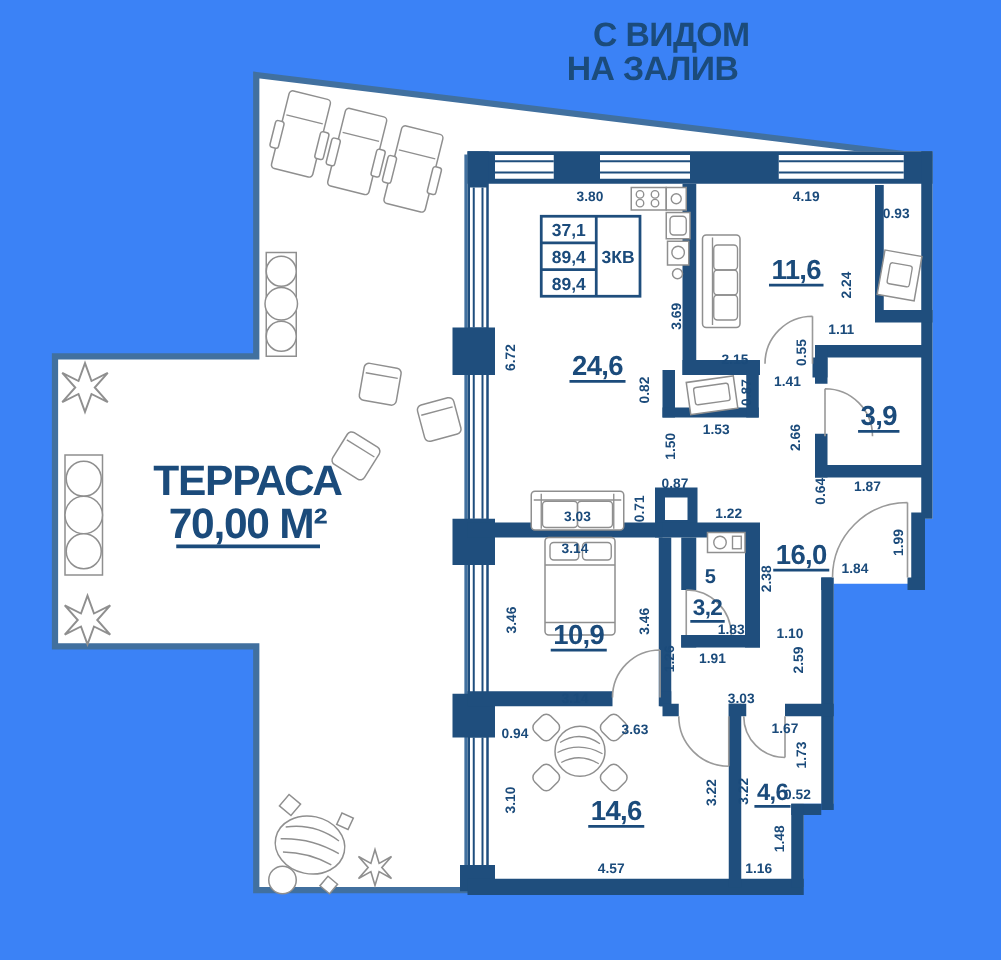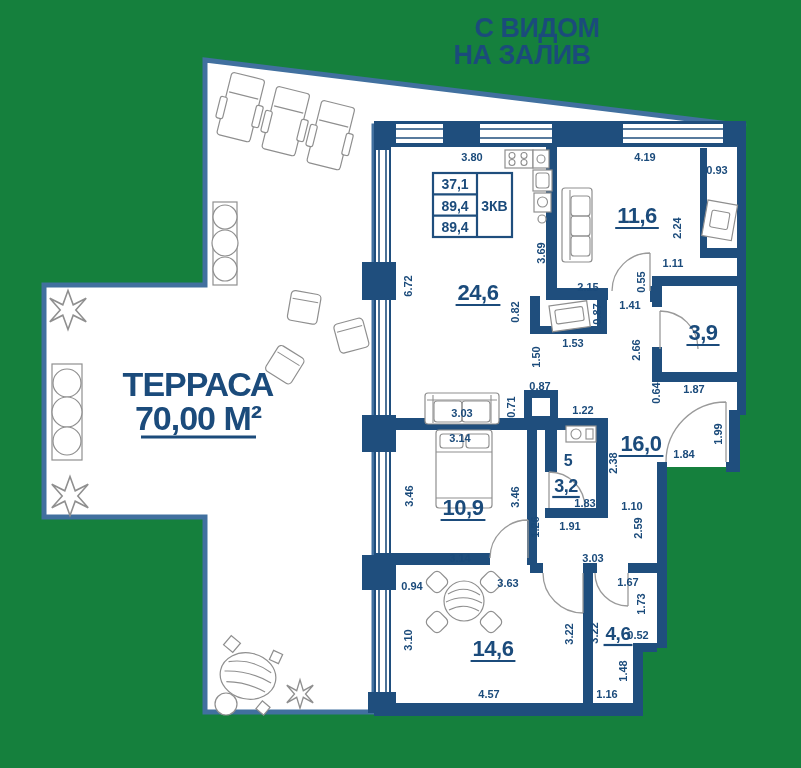--- a/index.html
+++ b/index.html
@@ -1,16 +1,16 @@
 <!DOCTYPE html>
 <html style="--wall: #1f4e7d; --terrace: #41709f; --ink: #1b4b7b; --furn: #8f8f8f;"><head>
 <meta charset="utf-8">
 <style>
   html,body{margin:0;padding:0;background:#ffffff;}
-  .page{width:801px;height:768px;position:relative;background:#15803d;overflow:hidden;}
+  .page{width:801px;height:768px;position:relative;background:#3b82f6;overflow:hidden;}
   svg{display:block;font-family:"Liberation Sans",sans-serif;}
   .wall{fill:var(--wall);}
   .twall{stroke:var(--terrace);stroke-width:5;fill:#ffffff;stroke-linejoin:miter;}
   .win{fill:#ffffff;}
   .glz{stroke:var(--wall);stroke-width:1.6;}
   .furn{stroke:var(--furn);stroke-width:1.2;fill:#ffffff;}
   .furnl{stroke:var(--furn);stroke-width:1.1;fill:none;}
   .door{stroke:#9a9a9a;stroke-width:1.3;fill:none;}
   .dim{font-size:11px;font-weight:700;fill:var(--ink);}
   .room{font-weight:700;fill:var(--ink);letter-spacing:-0.5px;}

